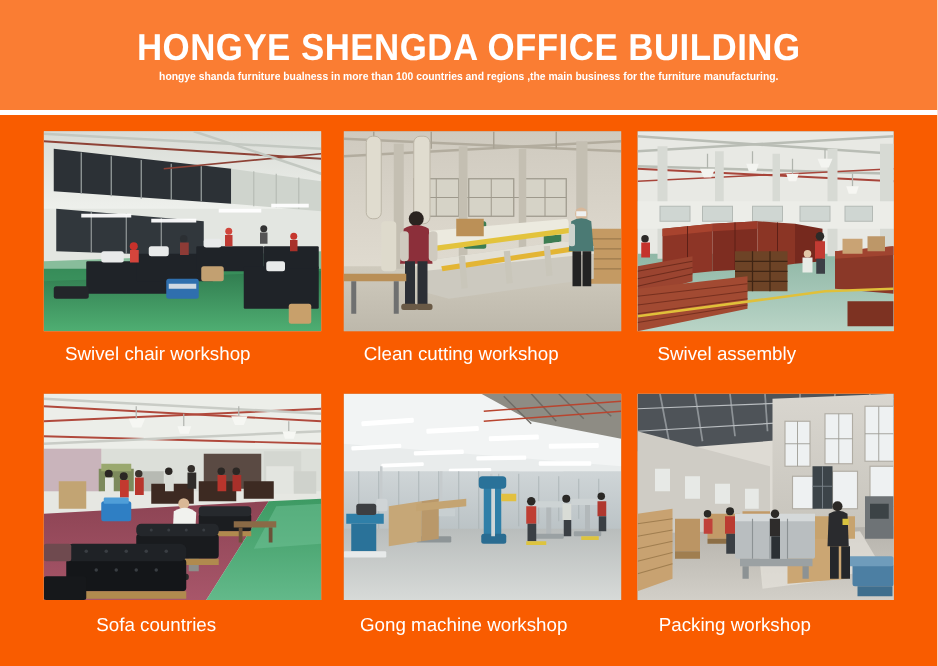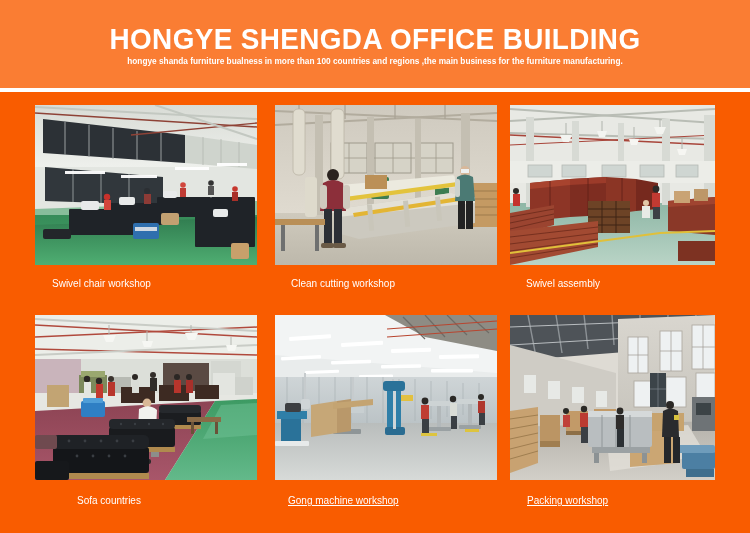--- a/index.html
+++ b/index.html
@@ -88,21 +88,21 @@
     top: 0;
     overflow: hidden;
     background: #b9bcb5;
   }
   .cell .caption {
     position: absolute;
     left: 0;
     color: #ffffff;
     font-family: "Liberation Sans", sans-serif;
     font-weight: normal;
-    font-size: 10px;
+    font-size: 15px;
     line-height: 18px;
     white-space: nowrap;
   }
 
   
   .r1 { top: 13px; }
   .r1 .photo { width: 222px; height: 160px; }
   .r1 .caption { top: 170px; }
   .c1 { left: 35px; }
   .c2 { left: 275px; }
@@ -113,22 +113,22 @@
   .r2 { top: 223px; }
   .r2 .photo { width: 222px; height: 165px; }
   .r2 .caption { top: 177px; }
   .r2.c3 .photo { width: 205px; }
 
   
   .cap-indent-1 { padding-left: 17px; }
   .cap-indent-2 { padding-left: 16px; }
   .cap-indent-3 { padding-left: 16px; }
   .cap-indent-4 { padding-left: 42px; }
-  .cap-indent-5 { padding-left: 13px; text-decoration: underline; }
-  .cap-indent-6 { padding-left: 17px; text-decoration: underline; }
+  .cap-indent-5 { padding-left: 13px; }
+  .cap-indent-6 { padding-left: 17px; }
 
   
   .scene { display: block; width: 100%; height: 100%; }
 </style>
 </head>
 <body>
 
 <div class="page">
 
   <div class="header">

